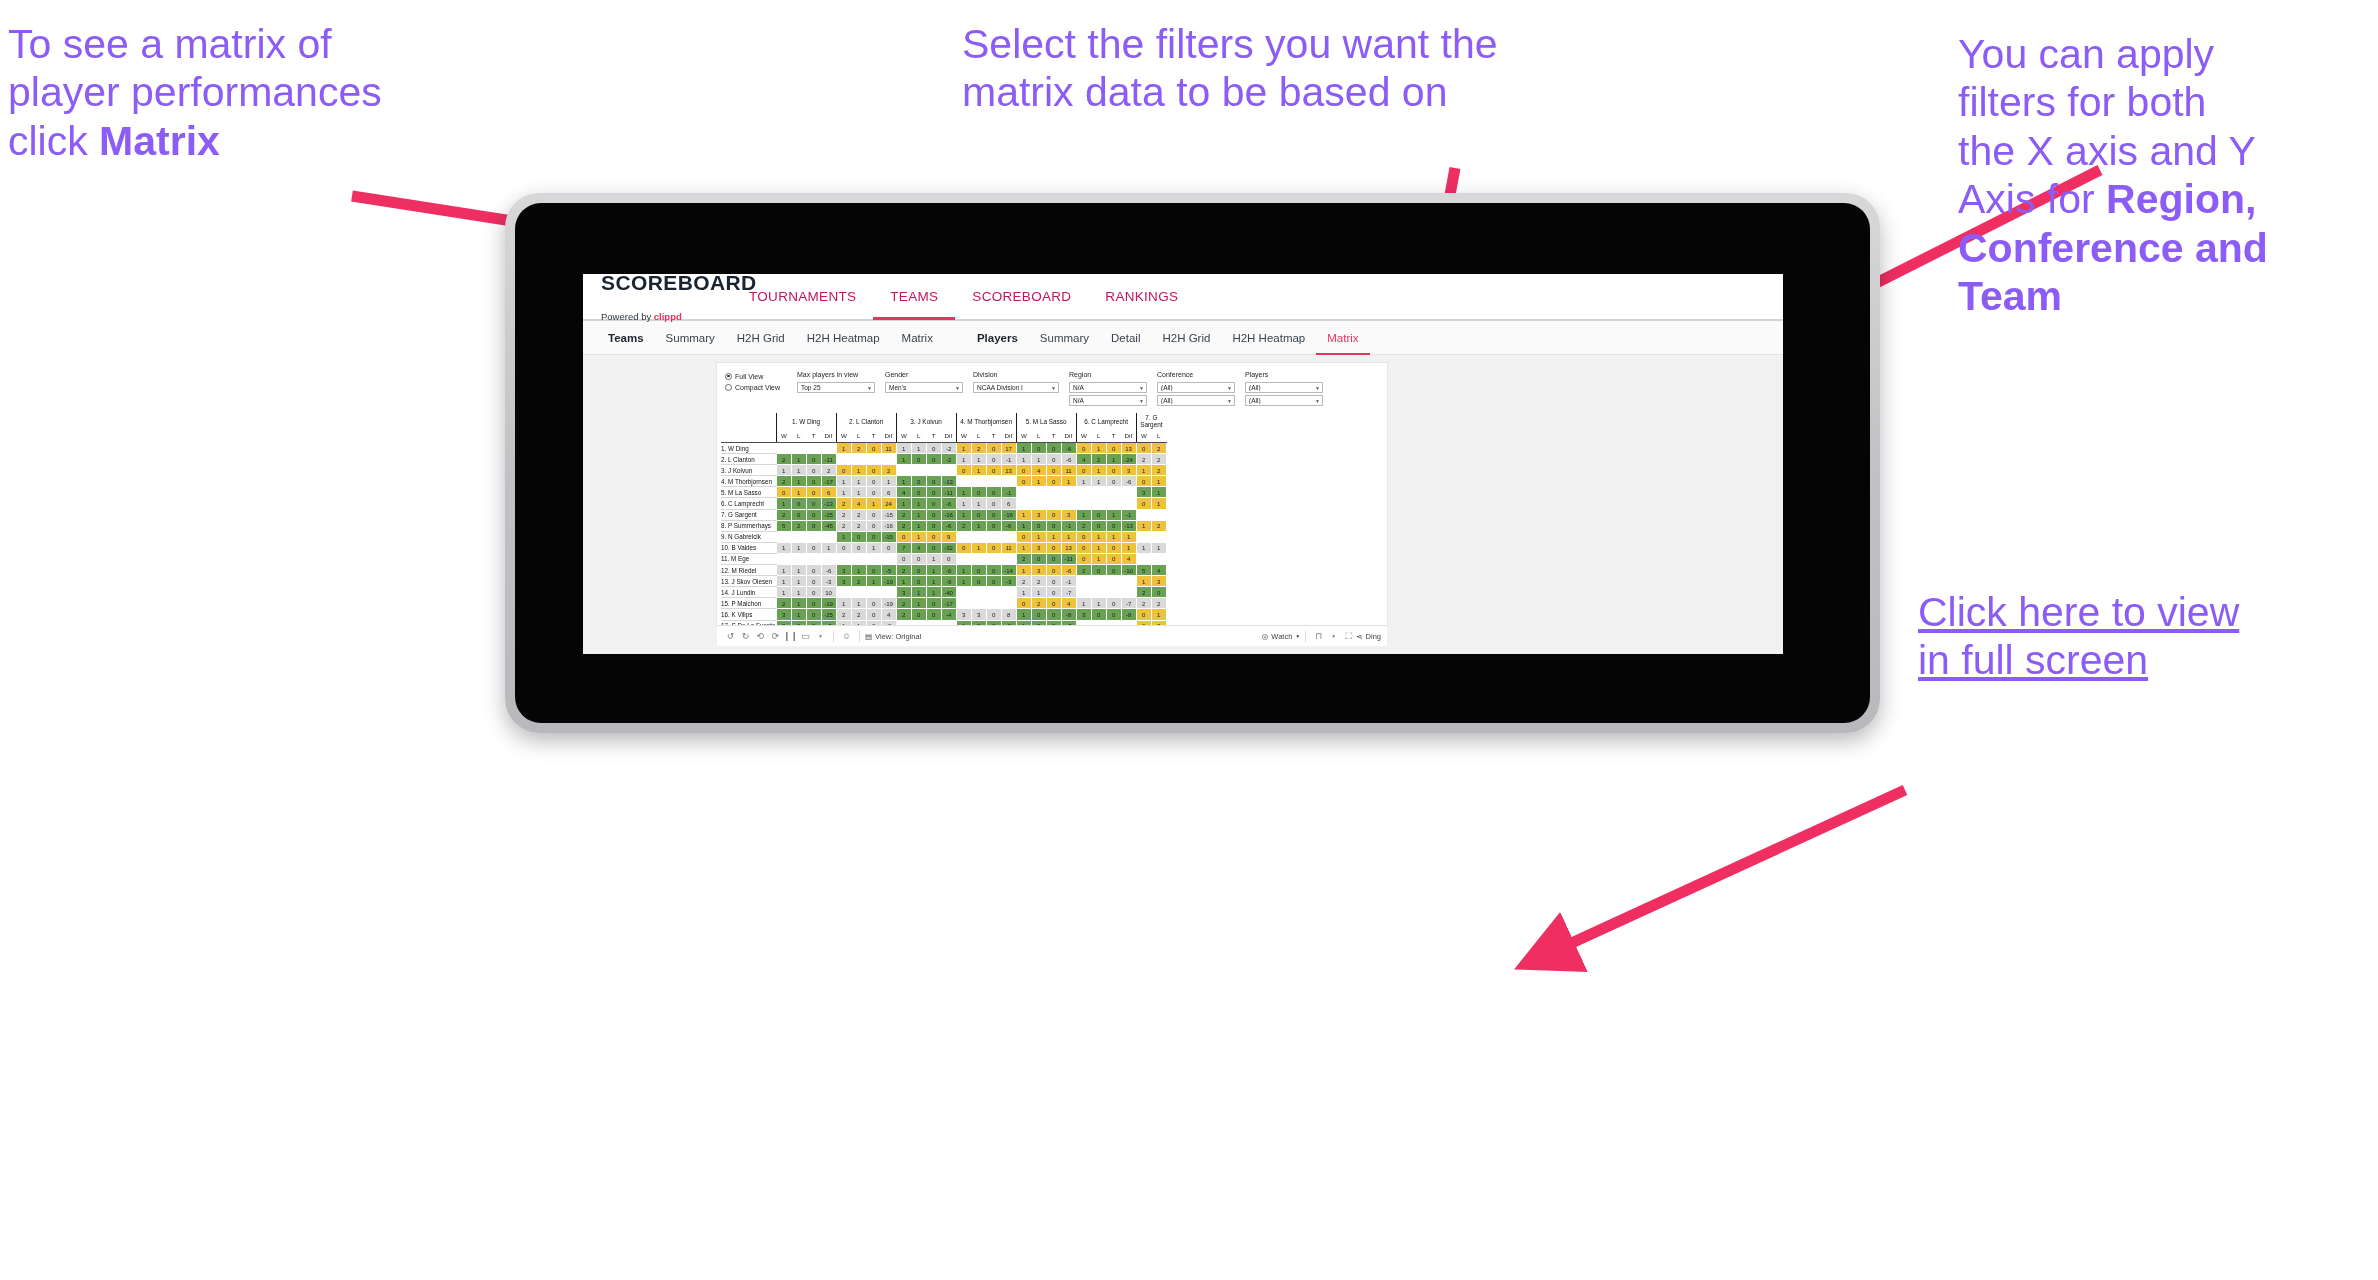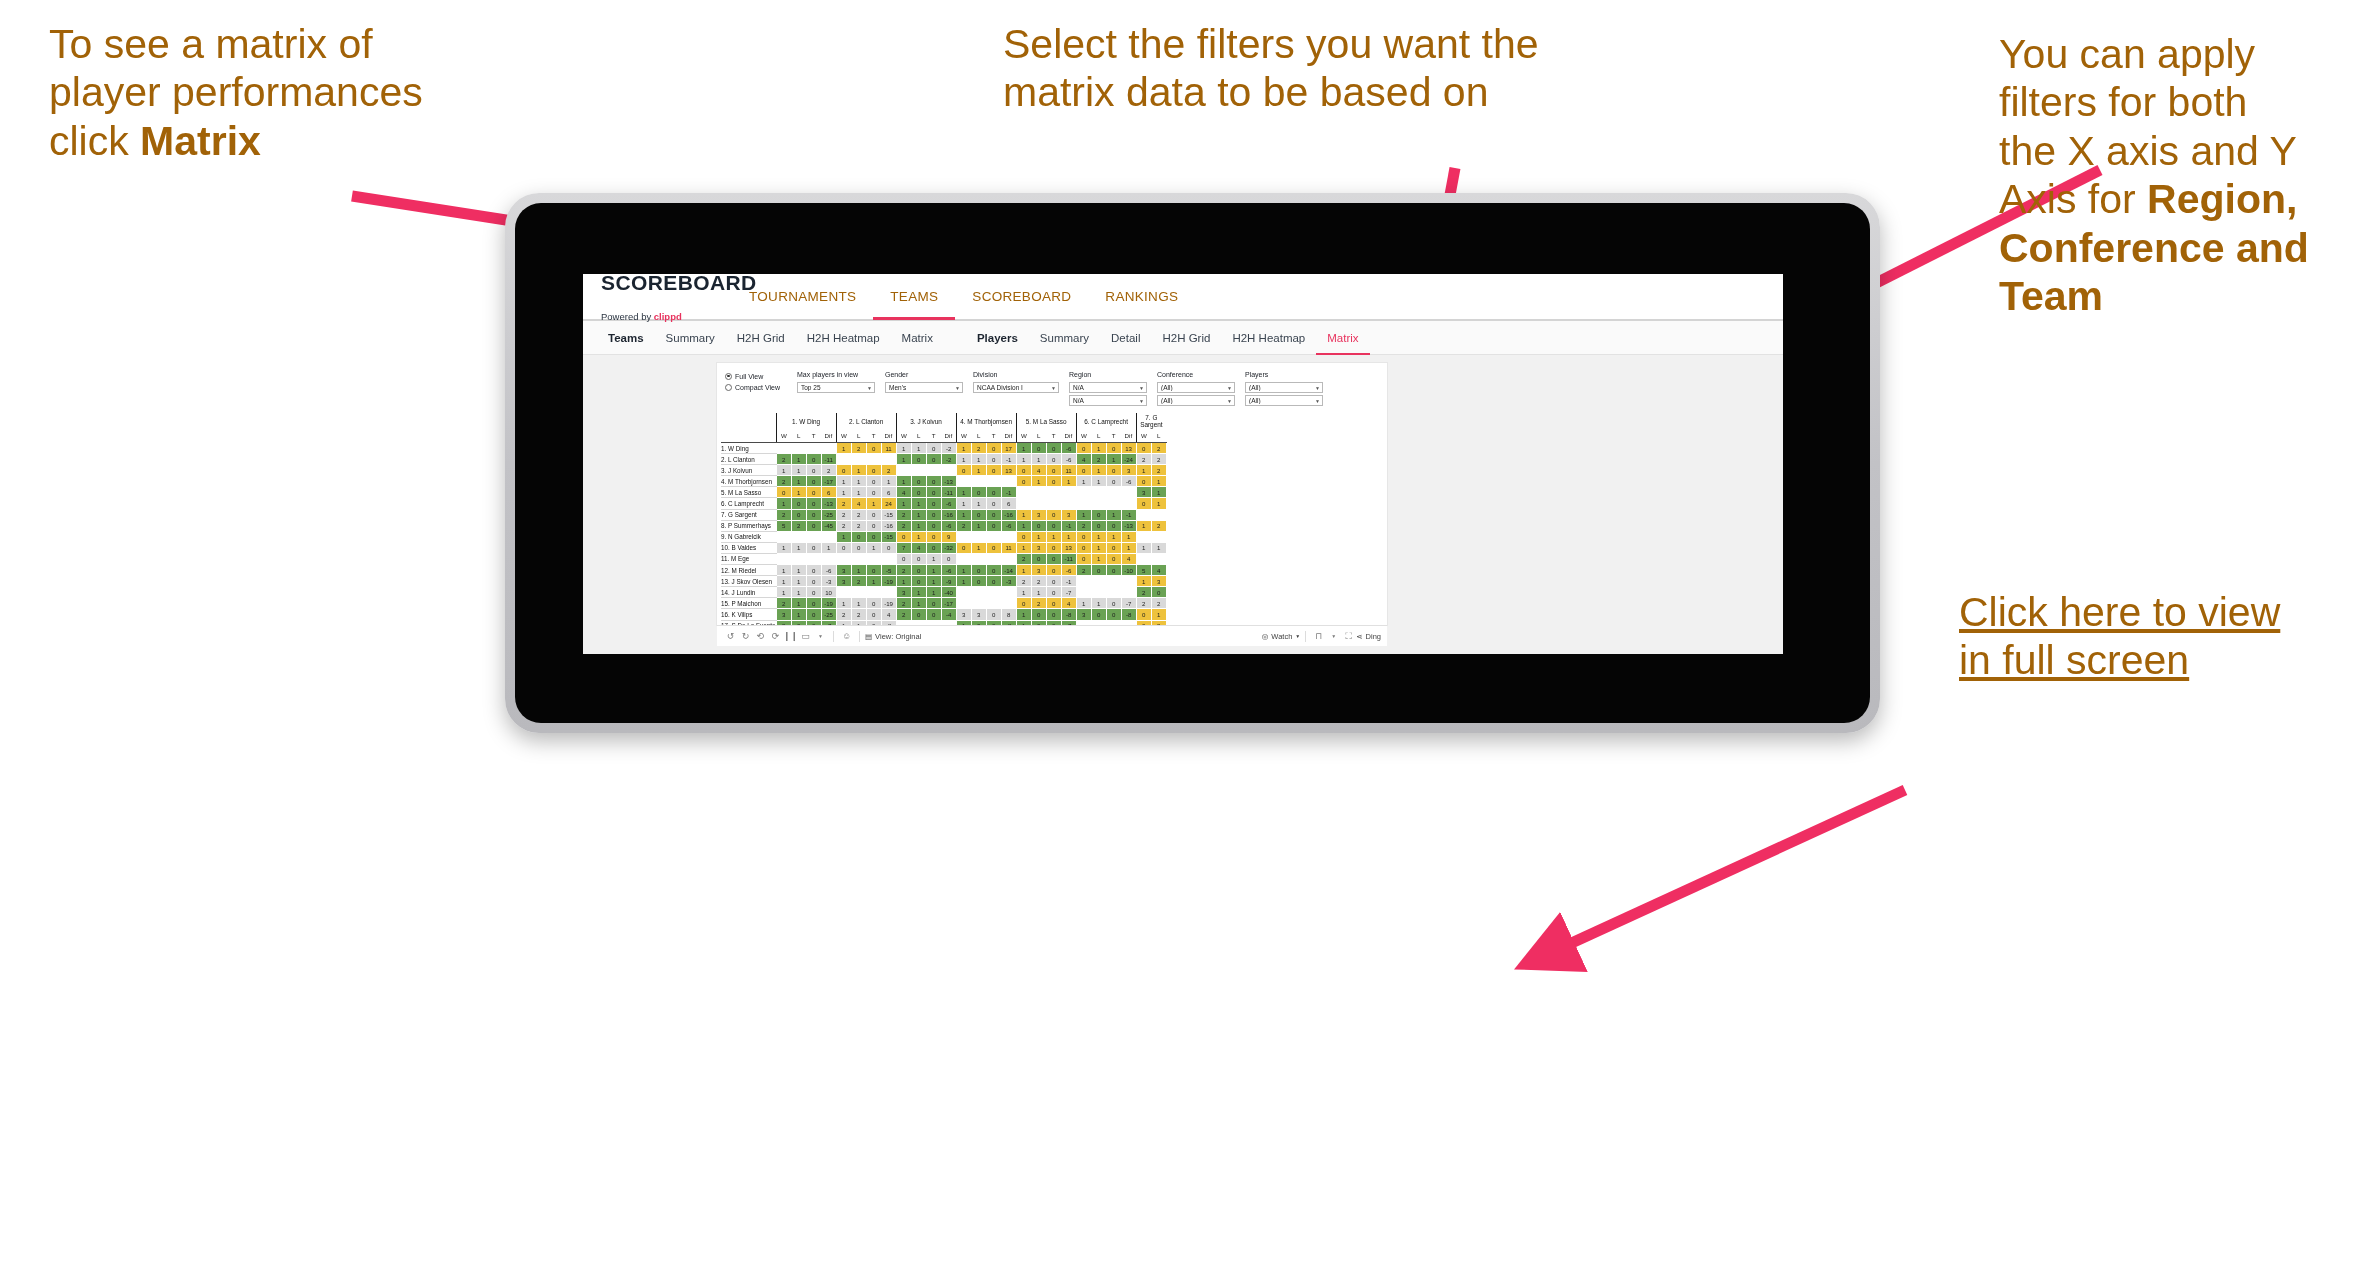--- a/index.html
+++ b/index.html
@@ -1,21 +1,21 @@
 <!DOCTYPE html>
 <html><head>
 <meta charset="utf-8">
 <style>
   html,body{margin:0;padding:0;background:#ffffff;}
   body{width:2378px;height:1280px;position:relative;overflow:hidden;
        font-family:"Liberation Sans","DejaVu Sans",sans-serif;color:#000;}
 
   
-  .anno{position:absolute;font-size:41px;line-height:1.18;color:#a16207;
-        font-family:"Liberation Sans",sans-serif;white-space:pre-line;margin-left:41px;}
+  .anno{position:absolute;font-size:41px;line-height:1.18;color:#8b5cf6;
+        font-family:"Liberation Sans",sans-serif;white-space:pre-line;}
   .anno b{font-weight:bold;}
   #anno-matrix{left:8px;top:20px;width:560px;}
   #anno-filters{left:962px;top:20px;width:790px;}
   #anno-axis{left:1958px;top:30px;width:420px;}
   #anno-full{left:1918px;top:588px;width:450px;text-decoration:underline;}
 
   
   .arrowsvg{position:absolute;left:0;top:0;width:2378px;height:1280px;pointer-events:none;}
 
   
@@ -30,21 +30,21 @@
 
   
   #app-header{height:47px;background:#fff;border-bottom:2px solid #d4d4d4;
       display:flex;align-items:center;padding-left:18px;box-sizing:border-box;}
   .brand{width:117px;}
   .brand-title{font-size:21px;font-weight:bold;letter-spacing:.4px;color:#1a2430;
       font-family:"Liberation Sans",sans-serif;line-height:1;}
   .brand-sub{font-size:9.5px;color:#2b3542;margin-top:18px;}
   .brand-sub i{font-style:normal;color:#e8335e;font-weight:bold;}
   .mainnav{display:flex;align-items:center;margin-left:14px;height:47px;}
-  .mainnav a{font-size:13.5px;color:#a16207;text-decoration:none;padding:0 17px;
+  .mainnav a{font-size:13.5px;color:#be185d;text-decoration:none;padding:0 17px;
       letter-spacing:.3px;line-height:47px;height:47px;box-sizing:border-box;}
   .mainnav a.active{border-bottom:3px solid #e8335e;}
 
   
   #tabbar{height:34px;background:#fafafa;border-bottom:1px solid #e2e2e2;
       display:flex;align-items:center;padding-left:14px;box-sizing:border-box;}
   .tabgroup{display:flex;align-items:center;height:34px;}
   .tabgroup + .tabgroup{margin-left:22px;}
   .tabitem{font-size:11.5px;color:#3a4450;padding:0 11px;line-height:34px;
       height:34px;box-sizing:border-box;}

